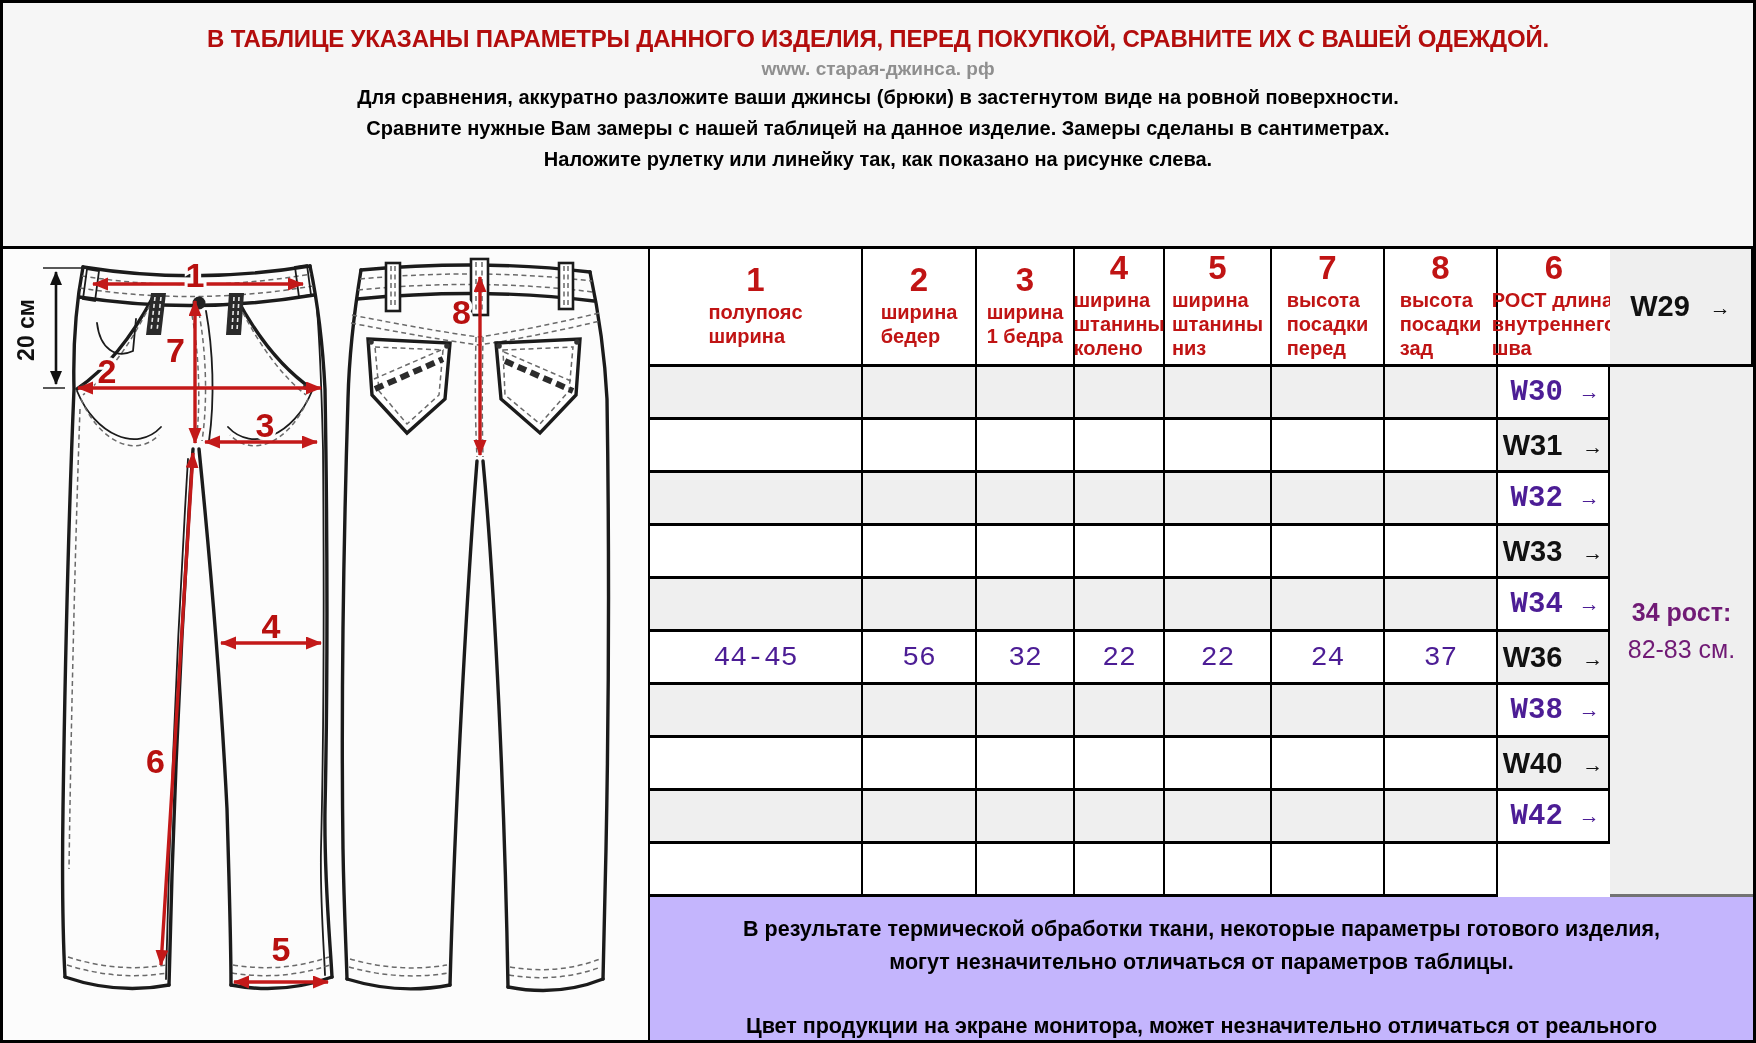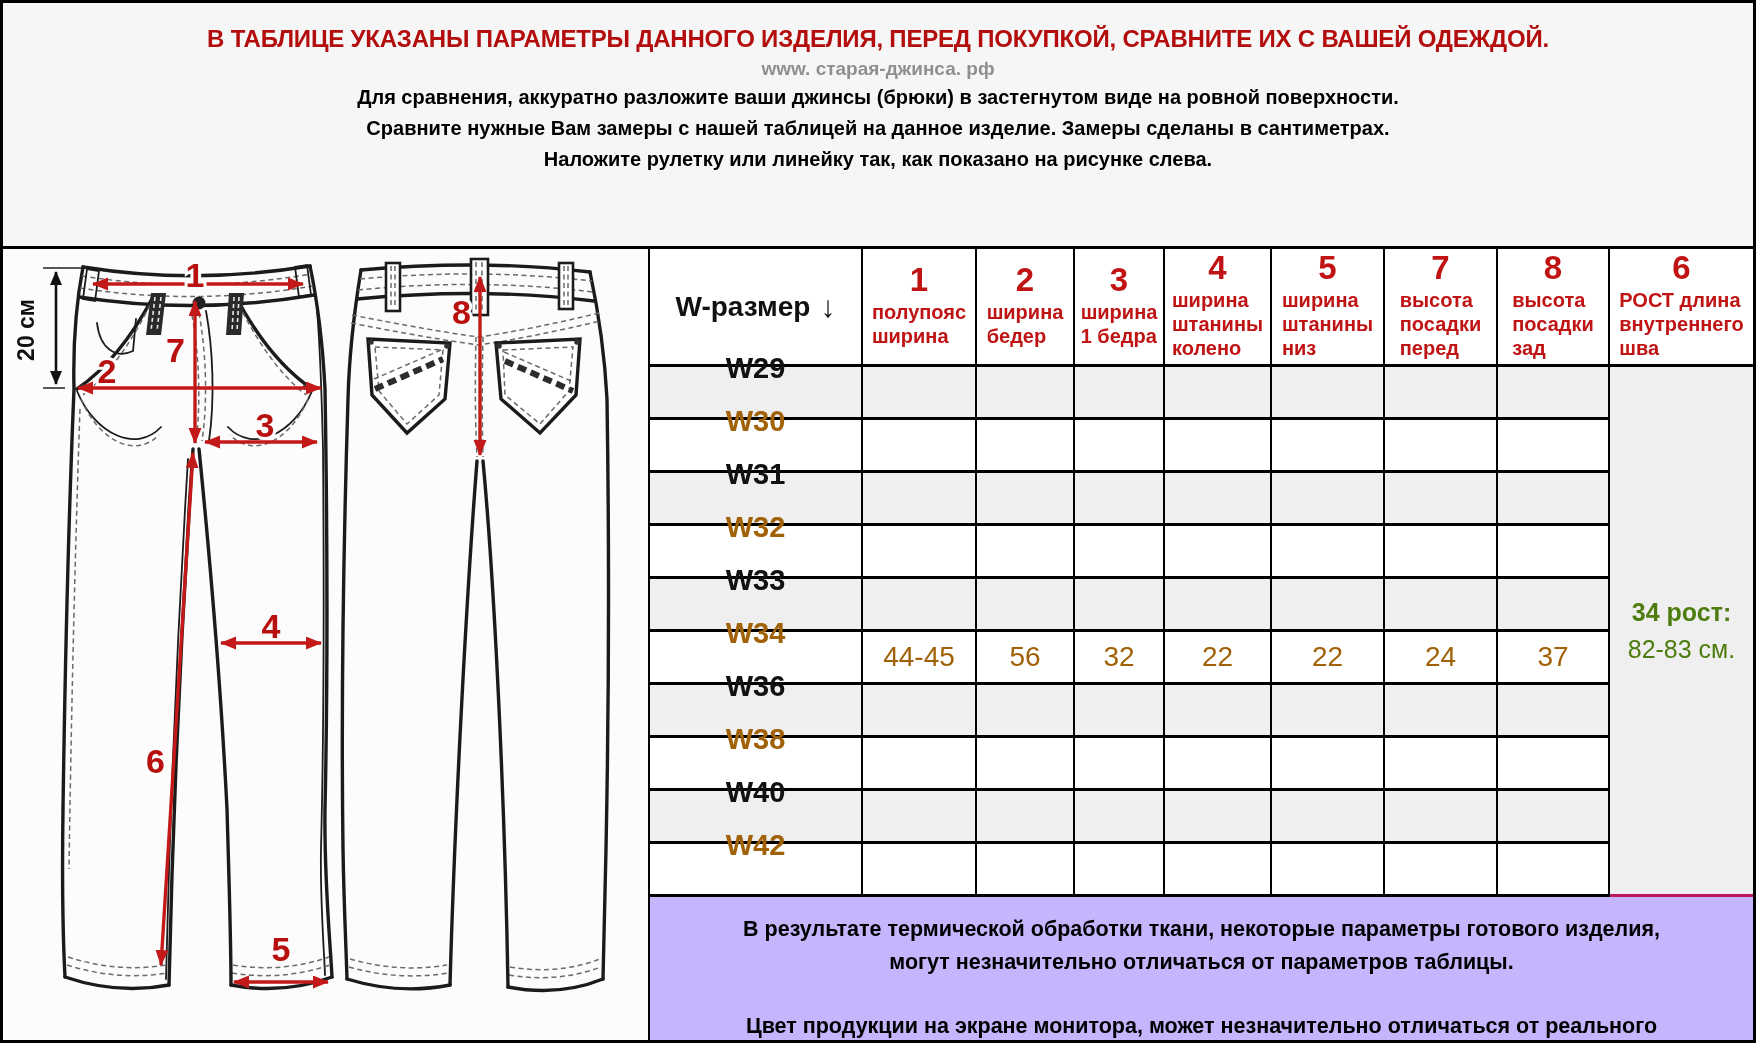--- a/index.html
+++ b/index.html
@@ -66,31 +66,31 @@
   .th-col { flex-direction: column; padding-bottom: 4px; }
   .th-num { font-size: 33px; font-weight: bold; color: #c01414; line-height: 36px; }
   .th-label {
     font-size: 20px; font-weight: bold; color: #c01414;
     line-height: 24px; text-align: left; white-space: pre-line; margin-top: 2px;
   }
   .th-size { font-size: 28px; font-weight: bold; color: #111; gap: 10px; }
   .down-arrow { font-weight: normal; font-size: 30px; }
   .tr { display: contents; }
   .tr.stripe .td { background: #efefef; }
-  .td-size { gap: 20px; flex-direction: column; }
+  .td-size { gap: 20px; }
   .w-label { font-size: 29px; font-weight: bold; color: #111; }
   .row-arrow { font-size: 21px; color: #111; padding-top: 3px; }
-  .tr.red .w-label, .tr.red .row-arrow, .tr.red .td-val { color: #a16207; }
+  .tr.red .w-label, .tr.red .row-arrow, .tr.red .td-val { color: #4c1d95; font-family: Liberation Mono, monospace; }
   .td-val { font-size: 28px; color: #b91212; }
   .rost {
     grid-column: 9; grid-row: 2 / span 10;
     background: #efefef;
-    border-bottom: 3px solid #be185d;
+    border-bottom: 3px solid #737373;
     display: flex; flex-direction: column; align-items: center; justify-content: center;
-    color: #4d7c0f; font-size: 25px; line-height: 37px; text-align: center;
+    color: #701a75; font-size: 25px; line-height: 37px; text-align: center;
   }
   .rost-line1 { font-weight: bold; }
   
   .notes {
     flex: 1;
     background: #c4b5fd;
     text-align: center;
     padding-top: 16px;
   }
   .note {
@@ -280,24 +280,20 @@
             <path class="redline" marker-start="url(#ars)" marker-end="url(#ar)" d="M477,28 L477,206"></path>
             <text class="rlabel" text-anchor="end" x="468" y="75">8</text>
           </g>
         </g>
       </svg>
     </div>
 
     <div class="table-area">
       <div class="tbl">
 
-        <div class="th th-size">
-          <span>W-размер</span>
-          <span class="down-arrow">↓</span>
-        </div>
         <div class="th th-col">
           <div class="th-num">1</div>
           <div class="th-label">полупояс
 ширина</div>
         </div>
         <div class="th th-col">
           <div class="th-num">2</div>
           <div class="th-label">ширина
 бедер</div>
         </div>

